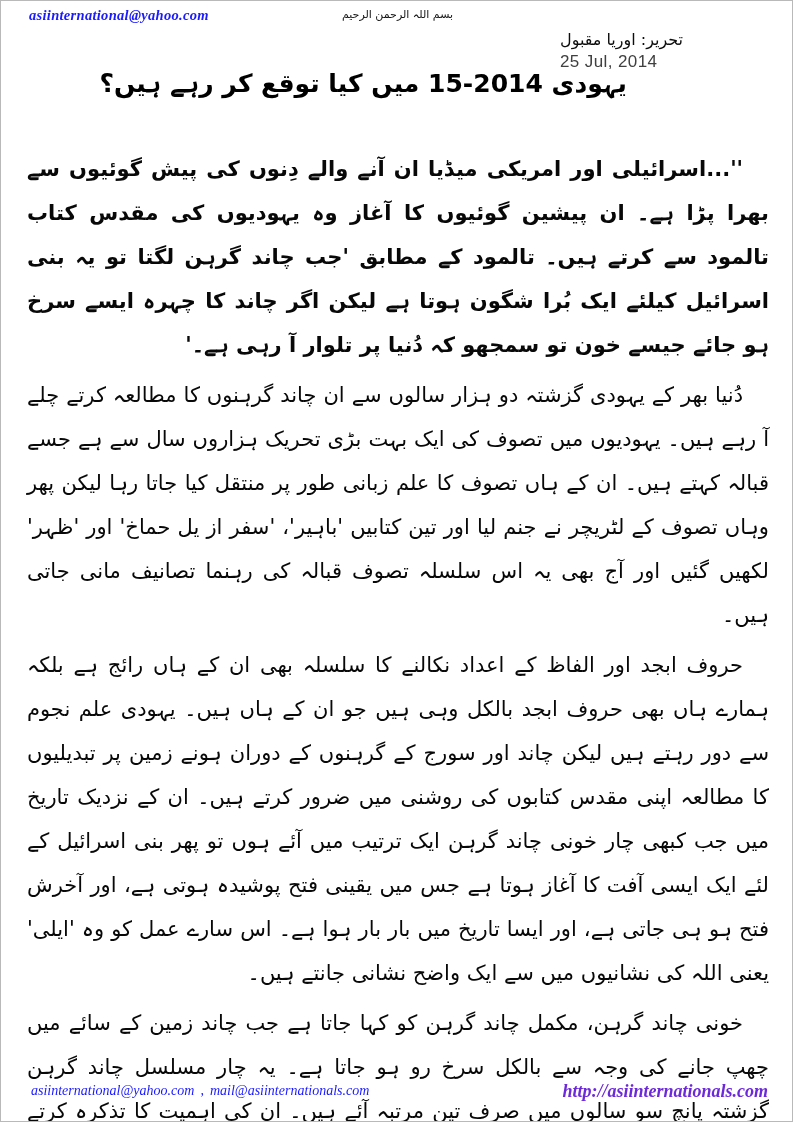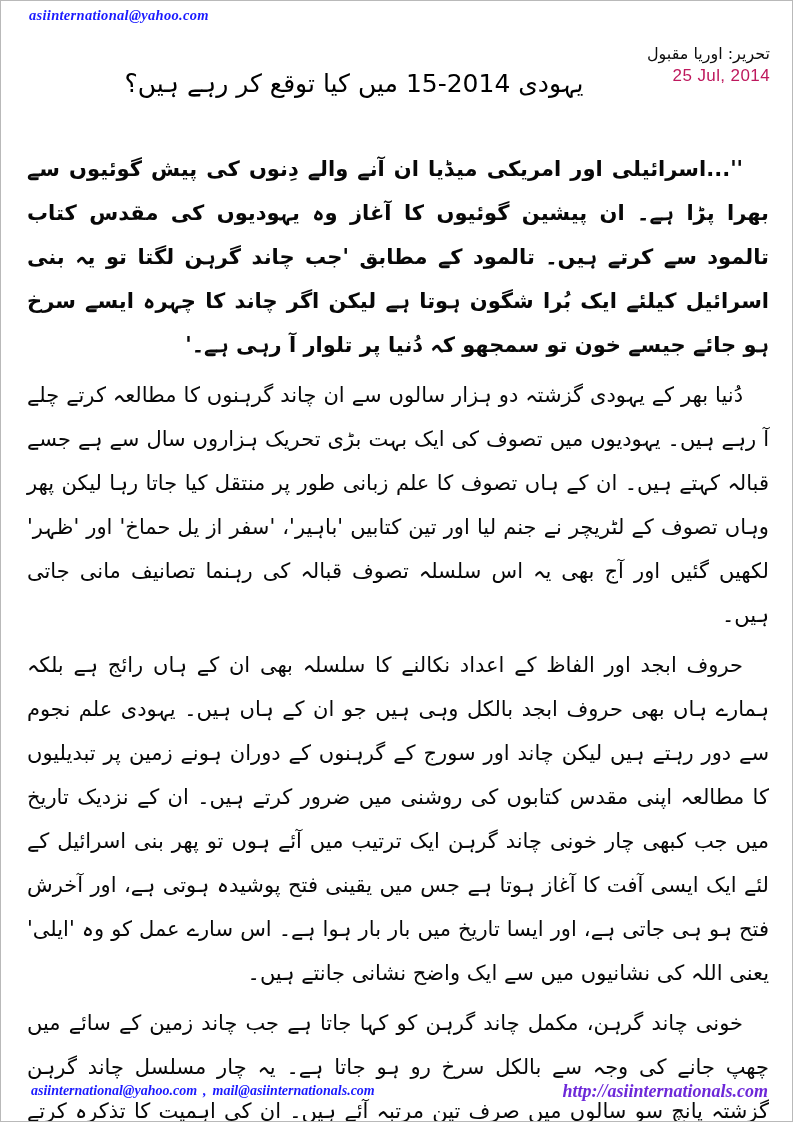--- a/index.html
+++ b/index.html
@@ -51,51 +51,50 @@
     font-size: 11px;
     color: #151515;
     direction: rtl;
     line-height: 1.2;
   }
 
   
   .byline {
     position: absolute;
     right: 22px;
-    top: 42px;
+    top: 28px;
     width: 210px;
-    text-align: right;
+    text-align: left;
     direction: rtl;
   }
   .byline-author {
     font-family: "DejaVu Sans", sans-serif;
     font-size: 16px;
     color: #0d0d0d;
     white-space: nowrap;
     line-height: 1.35;
   }
   .byline-date {
     font-family: "Liberation Sans", sans-serif;
     font-size: 17px;
-    color: #be185d;
+    color: #404040;
     margin-top: 1px;
     letter-spacing: 0.4px;
     direction: ltr;
   }
 
   
   .article-title {
     position: absolute;
-    left: 68px;
+    left: 56px;
     top: 48px;
     width: 570px;
-    text-align: center;
     direction: rtl;
     font-family: "DejaVu Sans", sans-serif;
-    font-weight: normal;
+    font-weight: bold;
     font-size: 25px;
     color: #000000;
     line-height: 1.45;
     white-space: nowrap;
   }
 
   
   .body-area {
     position: absolute;
     left: 26px;
@@ -127,21 +126,21 @@
     width: 793px;
     height: 30px;
   }
   .footer-emails {
     position: absolute;
     left: 30px;
     top: 2px;
     color: #1a1aff;
     font-family: "Liberation Serif", serif;
     font-style: italic;
-    font-weight: bold;
+    font-weight: normal;
     font-size: 14px;
     white-space: nowrap;
   }
   .footer-sep {
     display: inline-block;
     padding: 0 6px;
     color: #1a1aff;
   }
   .footer-url {
     position: absolute;
@@ -155,20 +154,21 @@
     white-space: nowrap;
   }
 </style>
 </head>
 <body>
 
 <div class="page">
 
   <div class="masthead">
     <div class="masthead-email">asiinternational@yahoo.com</div>
+    <div class="bismillah">بسم اللہ الرحمن الرحیم</div>
   </div>
 
   <div class="byline">
     <div class="byline-author">تحریر: اوریا مقبول</div>
     <div class="byline-date">25 Jul, 2014</div>
   </div>
 
   <h1 class="article-title">یہودی 2014-15 میں کیا توقع کر رہے ہیں؟</h1>
 
   <div class="body-area">

